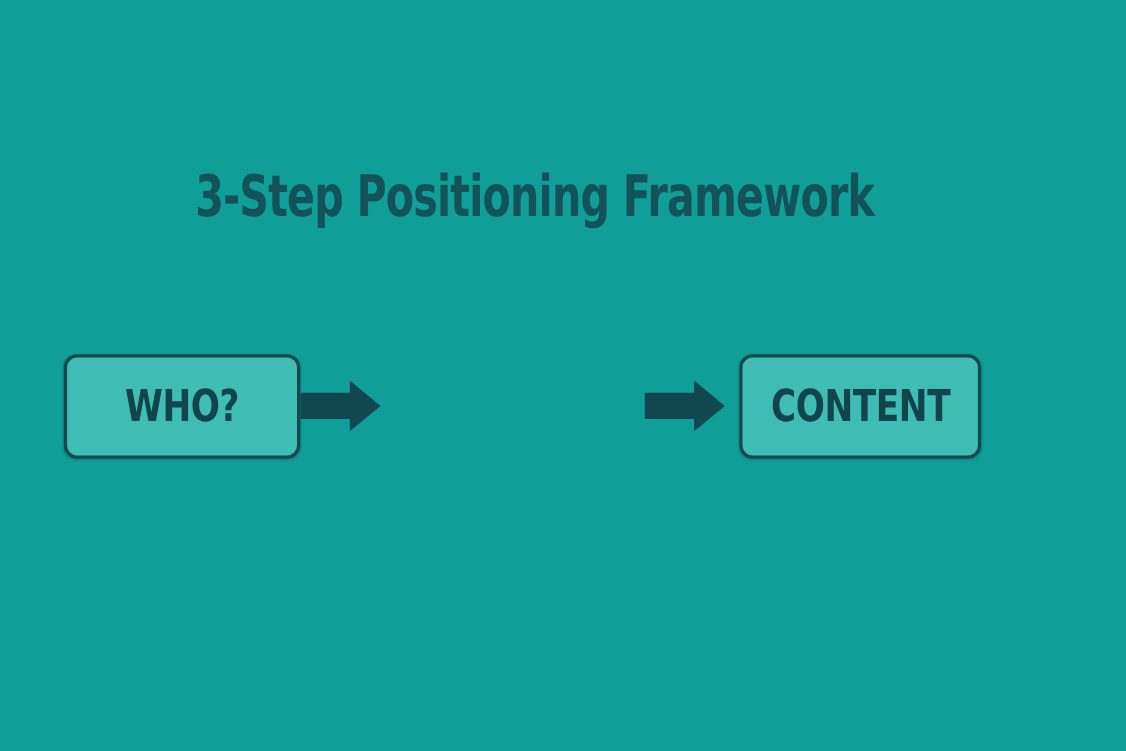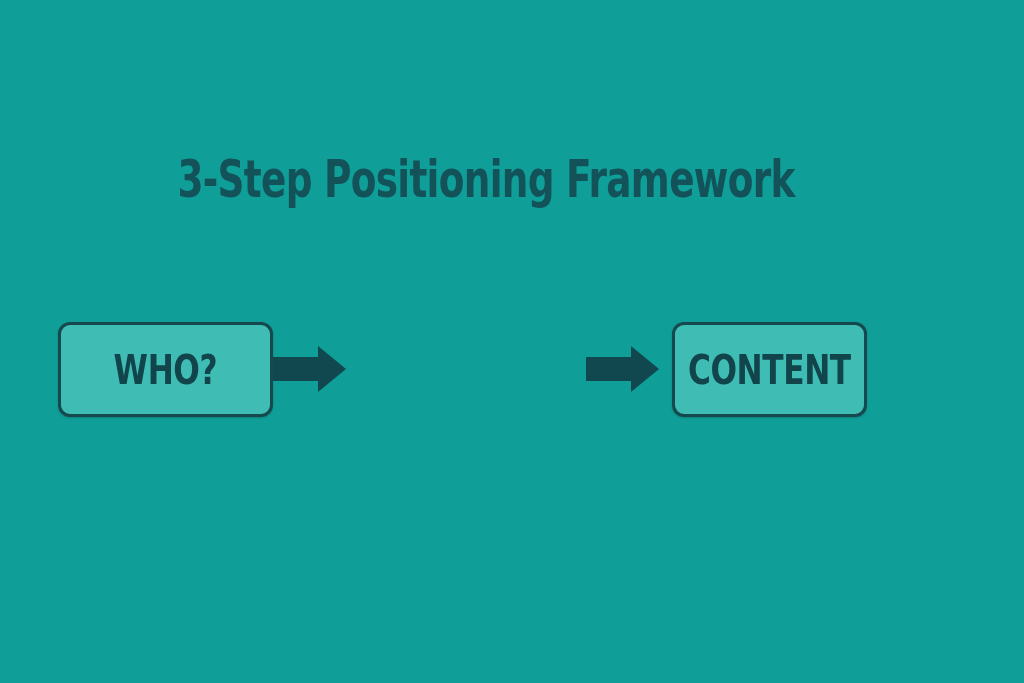--- a/index.html
+++ b/index.html
@@ -46,21 +46,21 @@
     background:var(--box-fill);
     border:3px solid var(--box-border);
     border-radius:12px;
     display:flex;
     align-items:center;
     justify-content:center;
     box-shadow:0 1px 2px rgba(10,50,55,0.25);
   }
   .box-who{left:58px;width:215px;}
   .box-problems{left:351px;width:236px;}
-  .box-content{left:672px;width:195px;}
+  .box-content{left:672px;width:220px;}
   .box-label{
     display:inline-block;
     transform:scaleX(0.78);
     transform-origin:center;
     font-size:40px;
     font-weight:bold;
     letter-spacing:-0.5px;
     color:var(--text-dark);
     white-space:nowrap;
   }

